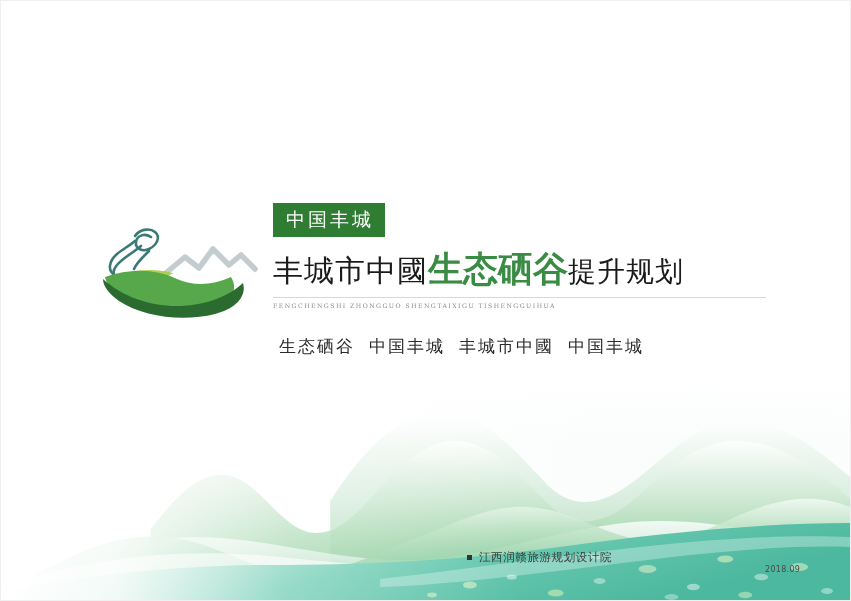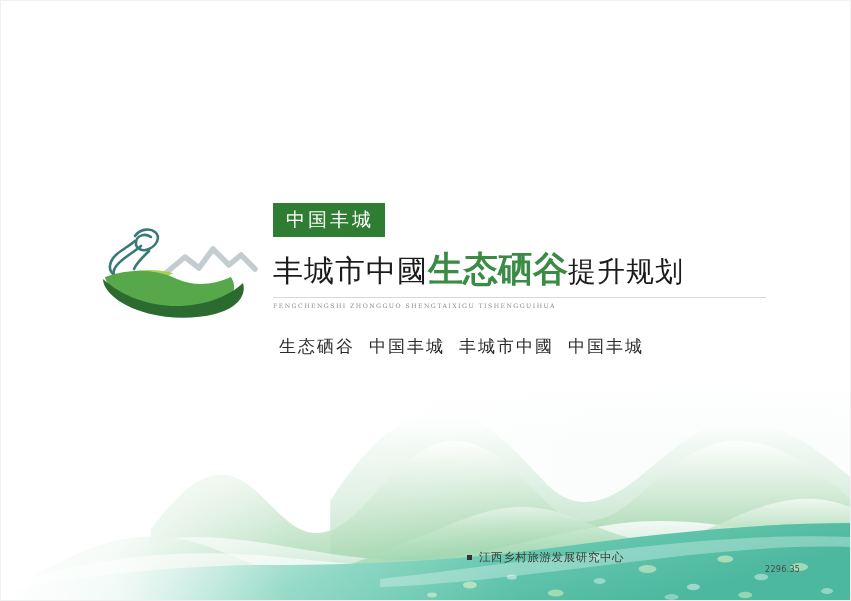--- a/index.html
+++ b/index.html
@@ -281,19 +281,19 @@
     <div class="pinyin">FENGCHENGSHI ZHONGGUO SHENGTAIXIGU TISHENGGUIHUA</div>
   </div>
 
   <div class="tagline">
     <span>生态硒谷</span><span>中国丰城</span><span>丰城市中國</span><span>中国丰城</span>
   </div>
 
   <div class="credits">
     <div class="credit">
       <span class="bullet"></span>
-      <span>江西乡村旅游发展研究中心</span>
+      <span>江西润赣旅游规划设计院</span>
     </div>
   </div>
 
-  <div class="date-stamp">2296.35</div>
+  <div class="date-stamp">2018.09</div>
 
 </div>
 
 </body></html>

